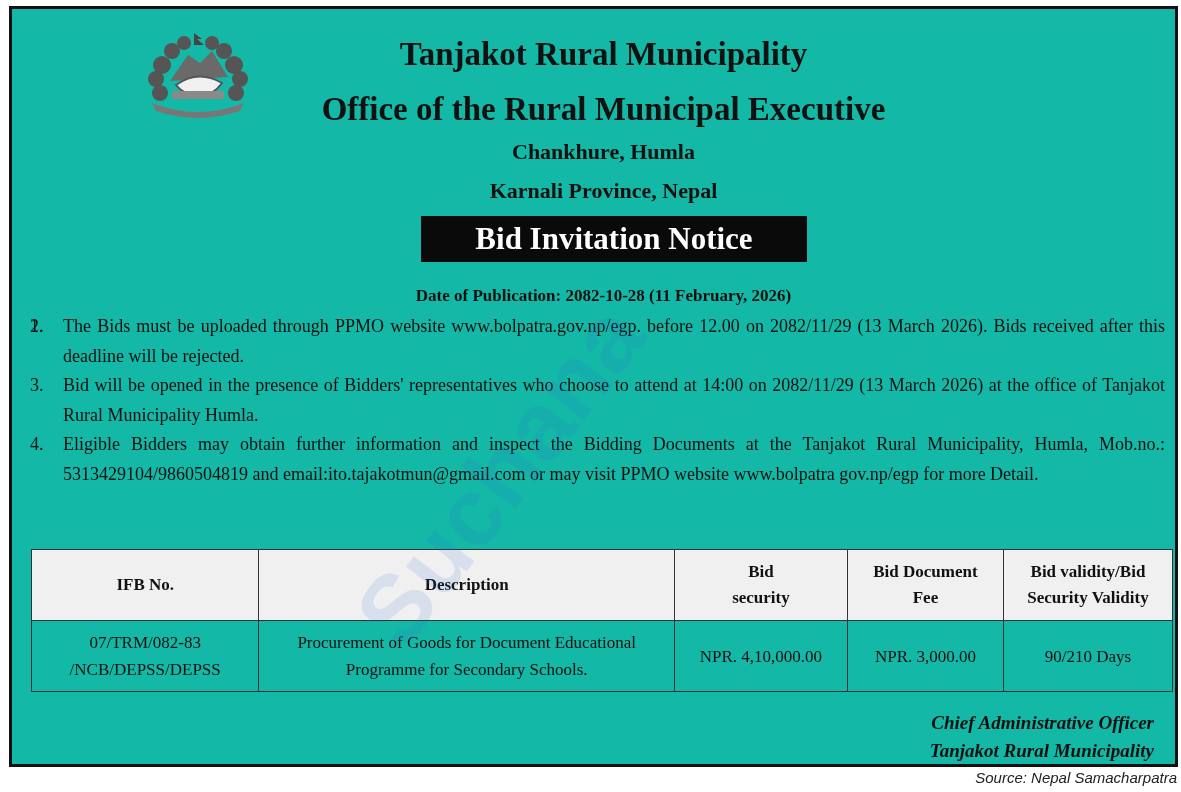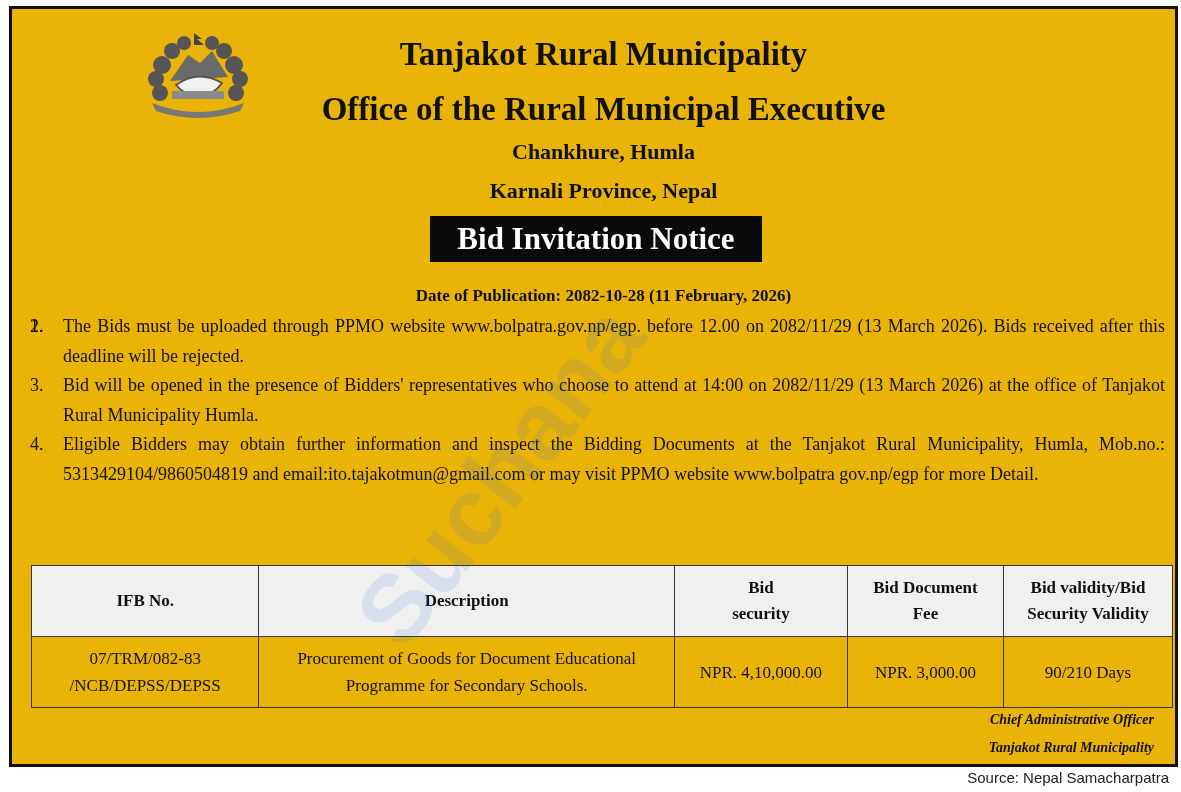--- a/index.html
+++ b/index.html
@@ -3,53 +3,52 @@
   <meta charset="utf-8">
   <style>
     html, body { margin: 0; padding: 0; }
     body {
       width: 1181px; height: 792px; position: relative; overflow: hidden;
       background: #ffffff; color: #111111;
       font-family: "Liberation Serif", "DejaVu Serif", serif;
     }
     .frame {
       position: absolute; left: 9px; top: 6px; width: 1163px; height: 755px;
-      border: 3px solid #111111; background: #eab308; box-sizing: content-box;
+      border: 3px solid #111111; background: #14b8a6; box-sizing: content-box;
     }
     .emblem {
       position: absolute; left: 130px; top: 16px; width: 112px; height: 96px;
     }
     .head { position: absolute; left: 0; width: 100%; text-align: center; font-weight: bold; }
     .h1 { top: 27px; font-size: 33px; left: 10px; }
     .h2 { top: 82px; font-size: 33px; left: 10px; }
     .h3 { top: 130px; font-size: 22px; left: 10px; }
     .h4 { top: 169px; font-size: 22px; left: 10px; }
     .banner {
-      position: absolute; left: 418px; top: 207px; width: 332px; height: 46px;
+      position: absolute; left: 409px; top: 207px; width: 386px; height: 46px;
       background: #0a0a0a; color: #ffffff; font-weight: bold; font-size: 31px;
       text-align: center; line-height: 46px;
     }
     .pubdate { position: absolute; left: 10px; width: 100%; top: 277px; text-align: center; font-weight: bold; font-size: 17px; }
     .items { position: absolute; left: 18px; top: 303px; width: 1135px; margin: 0; padding: 0; list-style: none; }
     .items li { position: relative; padding-left: 33px; font-size: 18px; line-height: 29.5px; text-align: justify; }
     .items li .num { position: absolute; left: 0; top: 0; }
     table.bids {
       position: absolute; left: 19px; top: 540px; width: 1142px; border-collapse: collapse;
       font-size: 17px;
-      margin-top: 16px;
     }
     table.bids th, table.bids td { border: 1.5px solid #333333; text-align: center; vertical-align: middle; padding: 4px 6px; }
     table.bids th { background: #f0f0f0; font-weight: bold; height: 62px; line-height: 26px; }
     table.bids td { height: 62px; line-height: 27px; }
-    .sig { position: absolute; right: 21px; text-align: right; font-weight: bold; font-style: italic; font-size: 14px; }
+    .sig { position: absolute; right: 21px; text-align: right; font-weight: bold; font-style: italic; font-size: 19px; }
     .sig1 { top: 703px; }
     .sig2 { top: 731px; }
     .source {
-      position: absolute; right: 12px; top: 769px; font-family: "Liberation Sans", "DejaVu Sans", sans-serif;
-      font-size: 15px; color: #222222;
+      position: absolute; right: 4px; top: 769px; font-family: "Liberation Sans", "DejaVu Sans", sans-serif;
+      font-style: italic; font-size: 15px; color: #222222;
     }
     .wm-text {
       position: absolute; left: 300px; top: 420px; transform: rotate(-52deg);
       font-family: "Liberation Sans", sans-serif; font-weight: bold; font-size: 96px; color: #2a6fd6;
       opacity: 0.12; white-space: nowrap; pointer-events: none;
     }
   </style>
 </head>
 <body>
 

